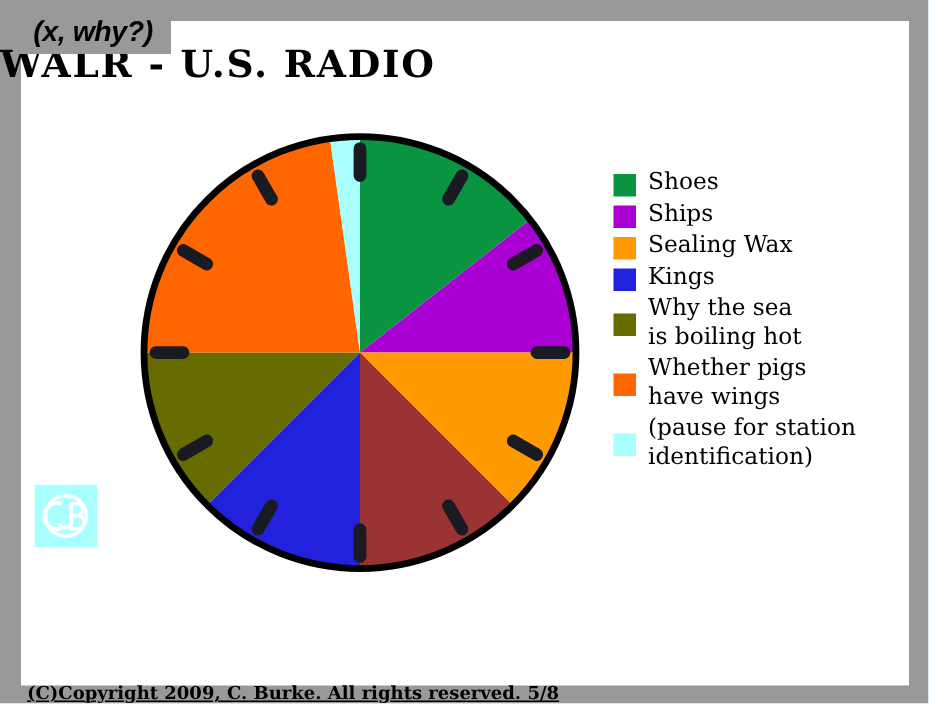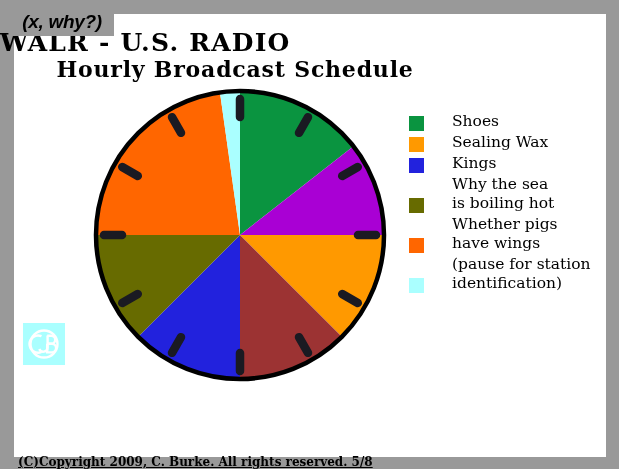--- a/index.html
+++ b/index.html
@@ -77,23 +77,22 @@
   }
   .pie-wrap svg { display: block; }
   
   .legend {
     position: absolute;
     left: 409px; top: 112px;
     width: 200px;
   }
   .legend-row {
     display: flex;
-    align-items: flex-end;
+    align-items: center;
     margin-bottom: 2px;
-    gap: 20px;
   }
   .swatch {
     width: 15px;
     height: 15px;
     flex: 0 0 15px;
     margin-top: 3px;
     margin-right: 8px;
   }
   .legend-label {
     font-family: "DejaVu Serif", "Liberation Serif", serif;
@@ -134,21 +133,20 @@
 <body>
 
 <div id="comic">
 
   <div class="frame-grey"></div>
   <div class="frame-inner"></div>
 
   <div class="blogtag">(x, why?)</div>
 
   <div class="title1">WALR - U.S. RADIO</div>
-  <div class="title2">Hourly Broadcast  Schedule</div>
 
   <div class="pie-wrap">
     <svg id="pie-svg" width="304" height="304" viewBox="0 0 304 304">
         <path d="M 152 152 L 152.00 8.00 A 144 144 0 0 1 265.47 63.34 Z" fill="#0A9440"></path>
         <path d="M 152 152 L 265.47 63.34 A 144 144 0 0 1 296.00 152.00 Z" fill="#A900D4"></path>
         <path d="M 152 152 L 296.00 152.00 A 144 144 0 0 1 253.82 253.82 Z" fill="#FF9900"></path>
         <path d="M 152 152 L 253.82 253.82 A 144 144 0 0 1 152.00 296.00 Z" fill="#9C3333"></path>
         <path d="M 152 152 L 152.00 296.00 A 144 144 0 0 1 50.18 253.82 Z" fill="#2222DD"></path>
         <path d="M 152 152 L 50.18 253.82 A 144 144 0 0 1 8.00 152.00 Z" fill="#676B00"></path>
         <path d="M 152 152 L 8.00 152.00 A 144 144 0 0 1 131.96 9.40 Z" fill="#FF6600"></path>
@@ -168,20 +166,24 @@
         <line x1="84.00" y1="34.22" x2="93.00" y2="49.81" stroke="#1A1A22" stroke-width="8.5" stroke-linecap="round"></line>
       </svg>
   </div>
 
   <div class="legend" id="legend">
       <div class="legend-row">
         <span class="swatch" style="background: rgb(10, 148, 64);"></span>
         <span class="legend-label">Shoes</span>
       </div>
       <div class="legend-row">
+        <span class="swatch" style="background: rgb(169, 0, 212);"></span>
+        <span class="legend-label">Ships</span>
+      </div>
+      <div class="legend-row">
         <span class="swatch" style="background: rgb(255, 153, 0);"></span>
         <span class="legend-label">Sealing Wax</span>
       </div>
       <div class="legend-row">
         <span class="swatch" style="background: rgb(34, 34, 221);"></span>
         <span class="legend-label">Kings</span>
       </div>
       <div class="legend-row">
         <span class="swatch" style="background: rgb(103, 107, 0);"></span>
         <span class="legend-label">Why the sea

